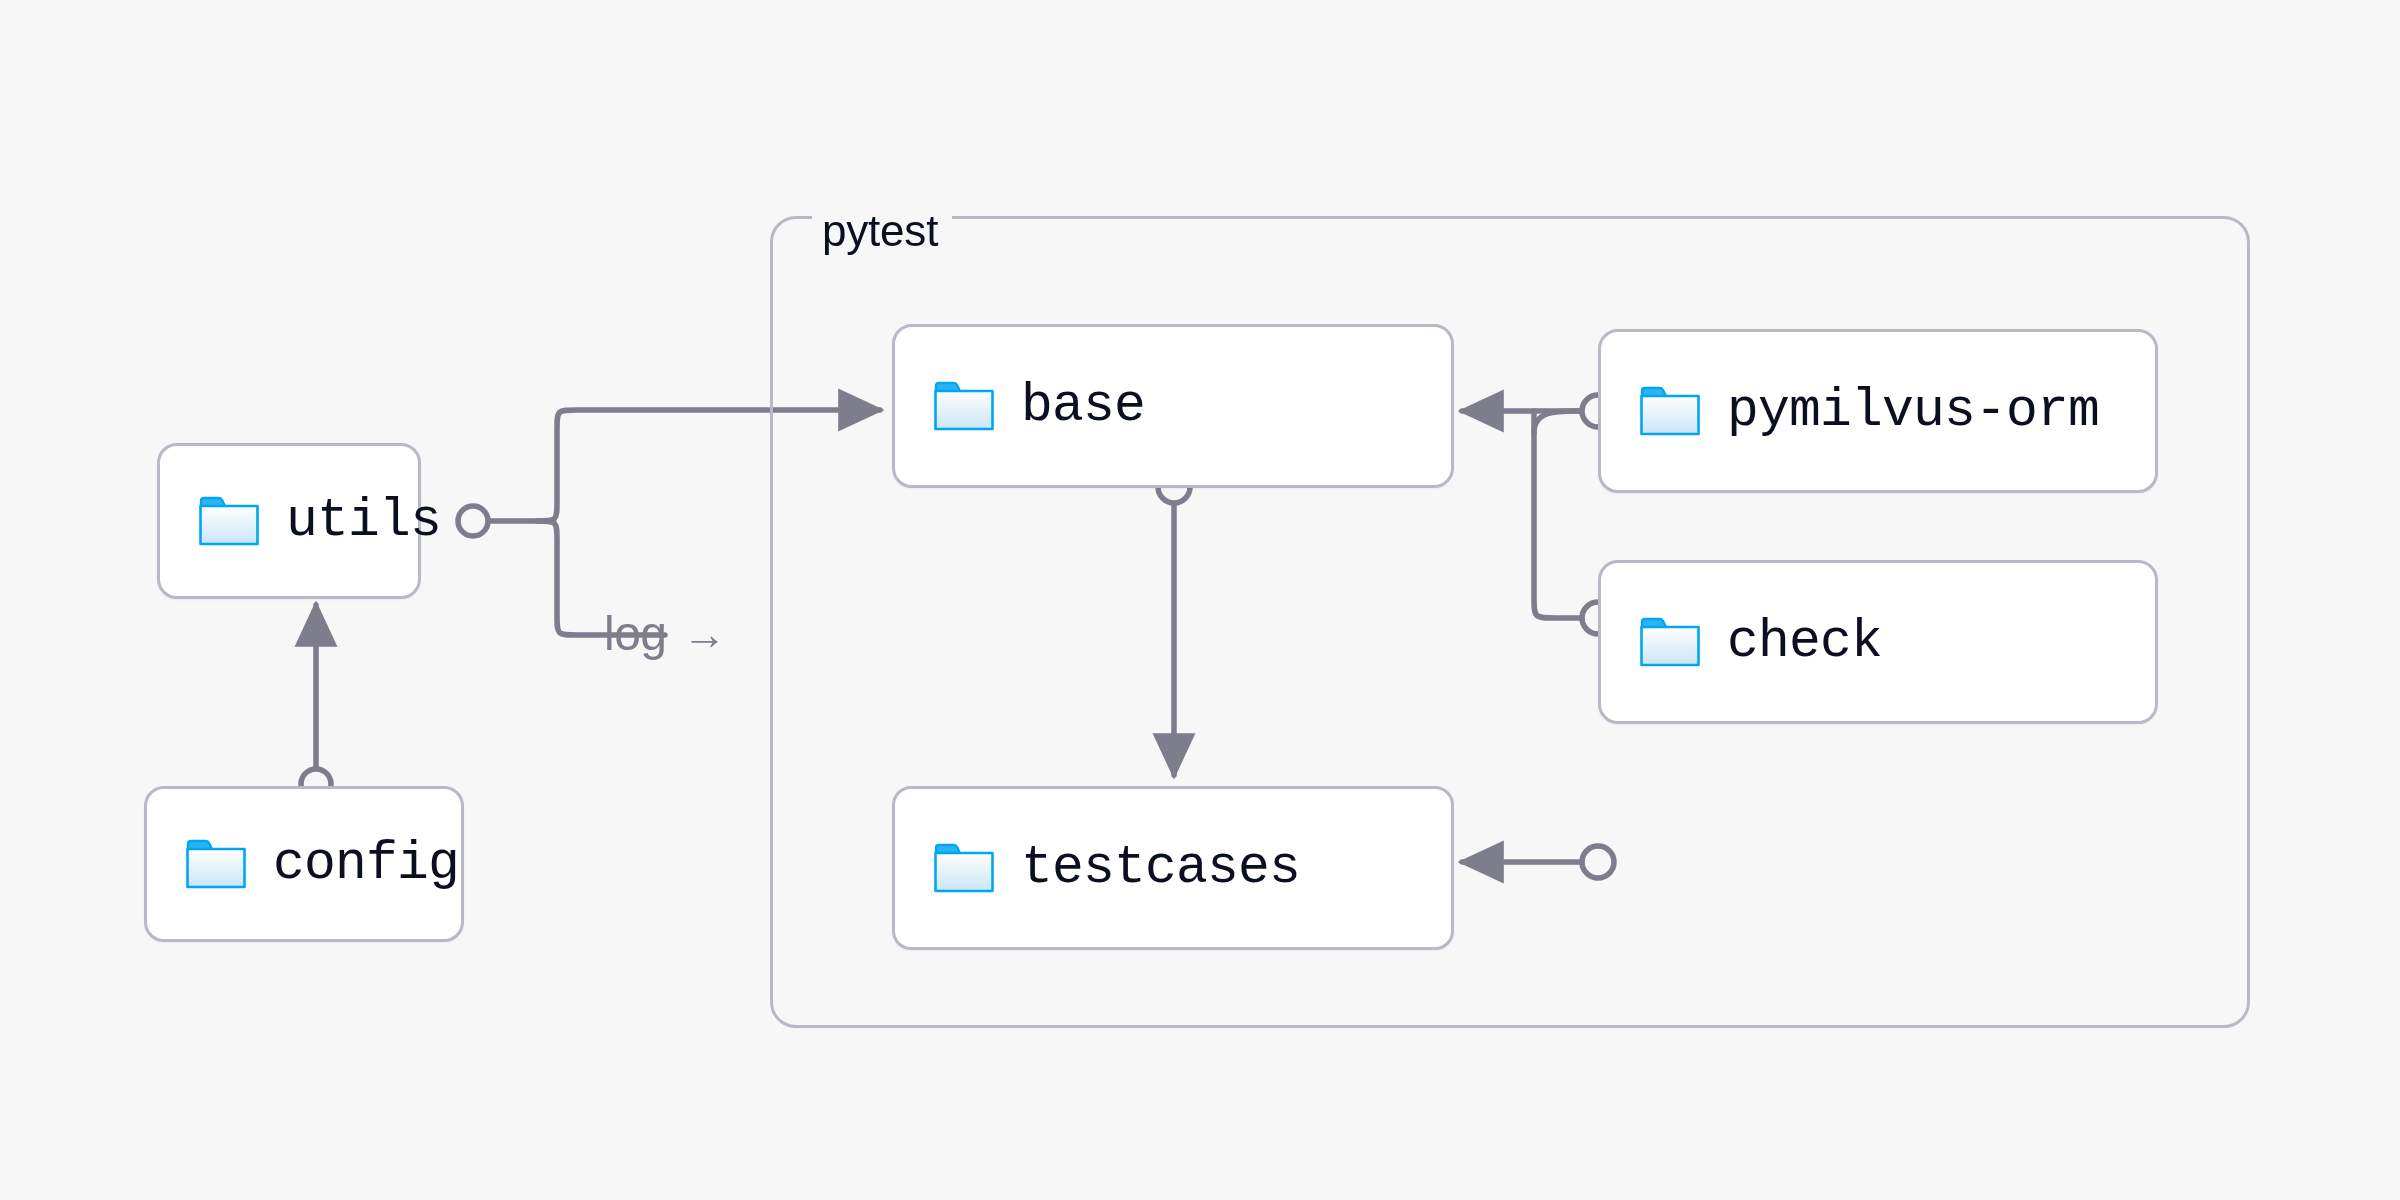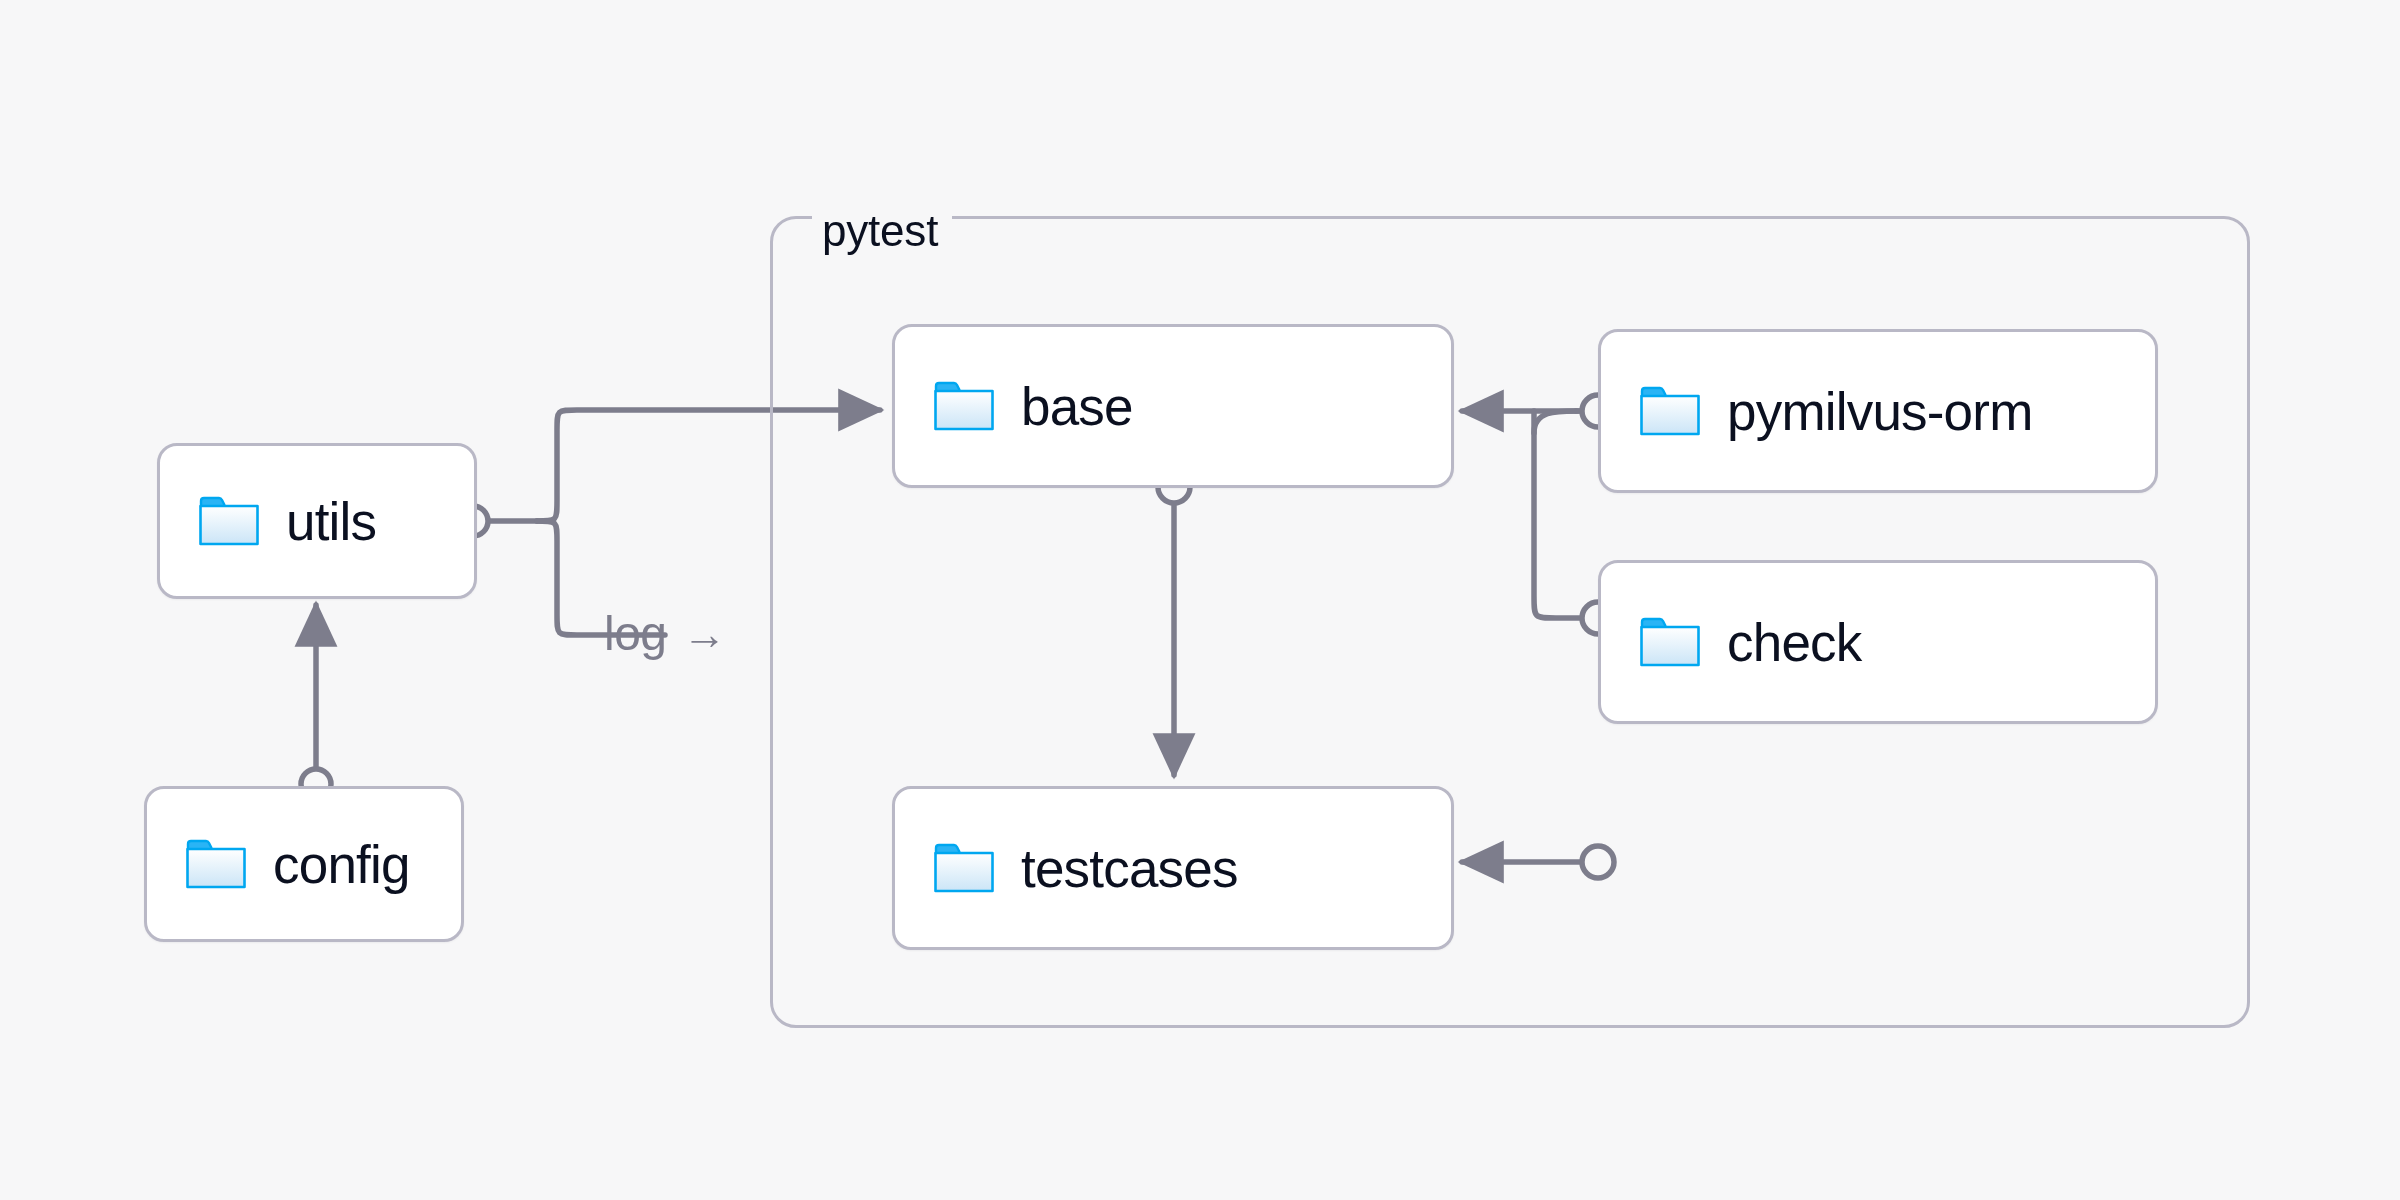--- a/index.html
+++ b/index.html
@@ -67,20 +67,21 @@
     gap: 26px;
     padding-left: 38px;
     box-shadow: 0 1px 2px rgba(16,20,40,0.05);
   }
   .node-label {
     font-size: 53px;
     color: #0b1020;
     letter-spacing: -0.8px;
     white-space: nowrap;
     line-height: 1;
+    font-family: Liberation Mono, monospace;
   }
   .folder-icon {
     flex: 0 0 auto;
     width: 62px;
     height: 52px;
     display: block;
   }
   
   .edge-label {
     position: absolute;
@@ -159,21 +160,21 @@
     </g>
   </svg>
 
   <div class="group-box" style="left:770px; top:216px; width:1480px; height:812px;"></div>
 
   <div class="group-label" style="left:812px; top:189px;">
     <span class="group-label-bar"></span>
     <span class="group-label-text">pytest</span>
   </div>
 
-  <div class="node" style="left:157px; top:443px; width:320px; height:156px;">
+  <div class="node" style="left:157px; top:443px; width:264px; height:156px;">
     <svg class="folder-icon" viewBox="0 0 62 52">
       <path d="M3 12 L3 6 Q3 3 6 3 L21 3 Q23 3 24 5 L26 9 L27 12 Z" fill="#2ab4f5" stroke="#00a7f0" stroke-width="2.4" stroke-linejoin="round"></path>
       <path d="M2.5 11 L59.5 11 L59.5 49 L2.5 49 Z" fill="url(#folderGrad)" stroke="#00a7f0" stroke-width="2.6" stroke-linejoin="round"></path>
     </svg>
     <span class="node-label">utils</span>
   </div>
 
   <div class="node" style="left:144px; top:786px; width:320px; height:156px;">
     <svg class="folder-icon" viewBox="0 0 62 52">
       <path d="M3 12 L3 6 Q3 3 6 3 L21 3 Q23 3 24 5 L26 9 L27 12 Z" fill="#2ab4f5" stroke="#00a7f0" stroke-width="2.4" stroke-linejoin="round"></path>

